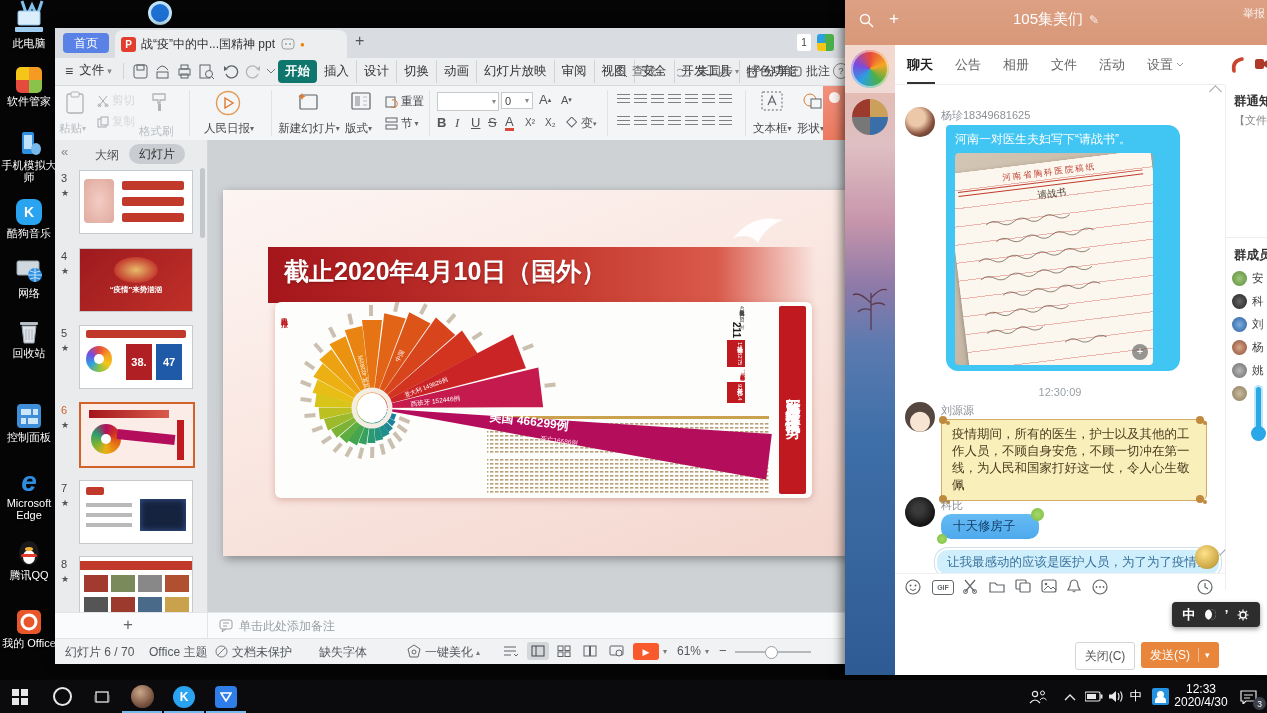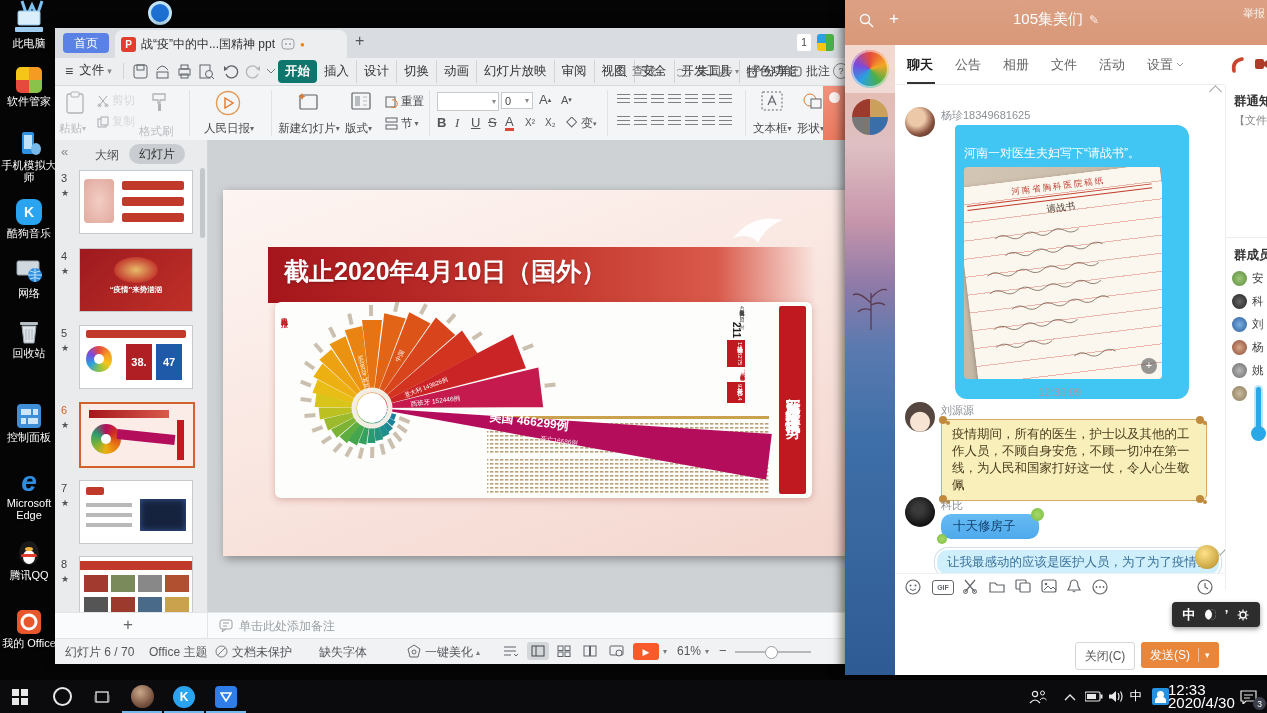--- a/index.html
+++ b/index.html
@@ -768,21 +768,21 @@
             <path d="M9 4 L14 1 L14 11 L9 8 Z" fill="#b03a2a"></path>
           </svg>
         </span>
     </div>
 
     <div class="a" style="left:50px;top:85px;width:330px;height:488px;background:#fff;overflow:hidden">
       <div class="a" style="left:316px;top:2px;width:8px;height:8px;border-top:1.5px solid #9aa0a6;border-right:1.5px solid #9aa0a6;transform:rotate(-45deg)"></div>
 
       <div class="a av30" style="left:10px;top:22px;background:radial-gradient(circle at 38% 35%,#ecc7a8 32%,#8a5340 62%,#33211a)"></div>
       <div class="a mname" style="left:46px;top:23px">杨珍18349681625</div>
-      <div class="a bub-blue" style="left:60px;top:40px;width:216px;padding:20px 9px">
+      <div class="a bub-blue" style="left:51px;top:40px;width:216px;padding:6px 9px">
         <div style="line-height:16px">河南一对医生夫妇写下“请战书”。</div>
         <div class="a-img" style="position:relative;margin-top:6px;width:198px;height:212px;background:linear-gradient(135deg,#d3c6b4,#b8aa96);border-radius:4px;overflow:hidden">
           <div style="position:absolute;left:4px;top:8px;width:206px;height:230px;background:repeating-linear-gradient(#fbf7ee 0 17px,#eab5ab 17px 18px);transform:rotate(-7deg);box-shadow:0 2px 5px rgba(0,0,0,.35);padding-top:5px;box-sizing:border-box">
             <div style="text-align:center;color:#c0392b;font-size:8.5px;letter-spacing:2px;white-space:nowrap">河南省胸科医院稿纸</div>
             <div style="height:3px;margin:2px 10px;border-top:1px solid #c0392b;border-bottom:1px solid #c0392b"></div>
             <div style="text-align:center;color:#4a3a30;font-size:9.5px;font-family:'Liberation Serif',serif;margin-top:2px">请战书</div>
             <svg width="190" height="170" style="margin:2px auto 0">
               <g fill="none" stroke="#5d4a3a" stroke-width=".8" opacity=".8">
                 <path d="M26 14 q7-5 14 0 t14 0 t14 0 t14 0 t14 0 t14 0"></path>
                 <path d="M34 32 q7-5 14 0 t14 0 t14 0 t14 0 t14 0 t14 0 t14 0"></path>
@@ -1007,21 +1007,21 @@
       </div>
     <div class="tcell" style="left:1116px">
         <span style="color:#fff;font-size:12.5px">中</span>
       </div>
     <div class="tcell" style="left:1140px">
         <div style="width:17px;height:17px;background:#2492e0;border-radius:2px;position:relative">
           <div style="position:absolute;left:5px;top:2.5px;width:7px;height:7px;border-radius:50%;background:#fff"></div>
           <div style="position:absolute;left:3px;top:9px;width:11px;height:6px;border-radius:4px 4px 0 0;background:#fff"></div>
         </div>
       </div>
-    <div class="a" style="left:1168px;top:3px;width:66px;text-align:left;color:#fff;font-size:15px;line-height:13px">
+    <div class="a" style="left:1168px;top:3px;width:66px;text-align:center;color:#fff;font-size:12px;line-height:13px">
       <div>12:33</div>
       <div>2020/4/30</div>
     </div>
     <div class="tcell" style="left:1228px">
       <svg width="17" height="15">
           <path d="M1 2 h15 v10 h-10 l-3 3 v-3 h-2 Z" fill="none" stroke="#e8e8e8" stroke-width="1.2"></path>
           <path d="M4 6 h9 M4 9 h6" stroke="#e8e8e8"></path>
         </svg>
       <div class="f" style="position:absolute;right:2px;bottom:3px;width:13px;height:13px;border-radius:50%;background:#3a3f4a;justify-content:center">
           <span style="color:#fff;font-size:8.5px">3</span>

